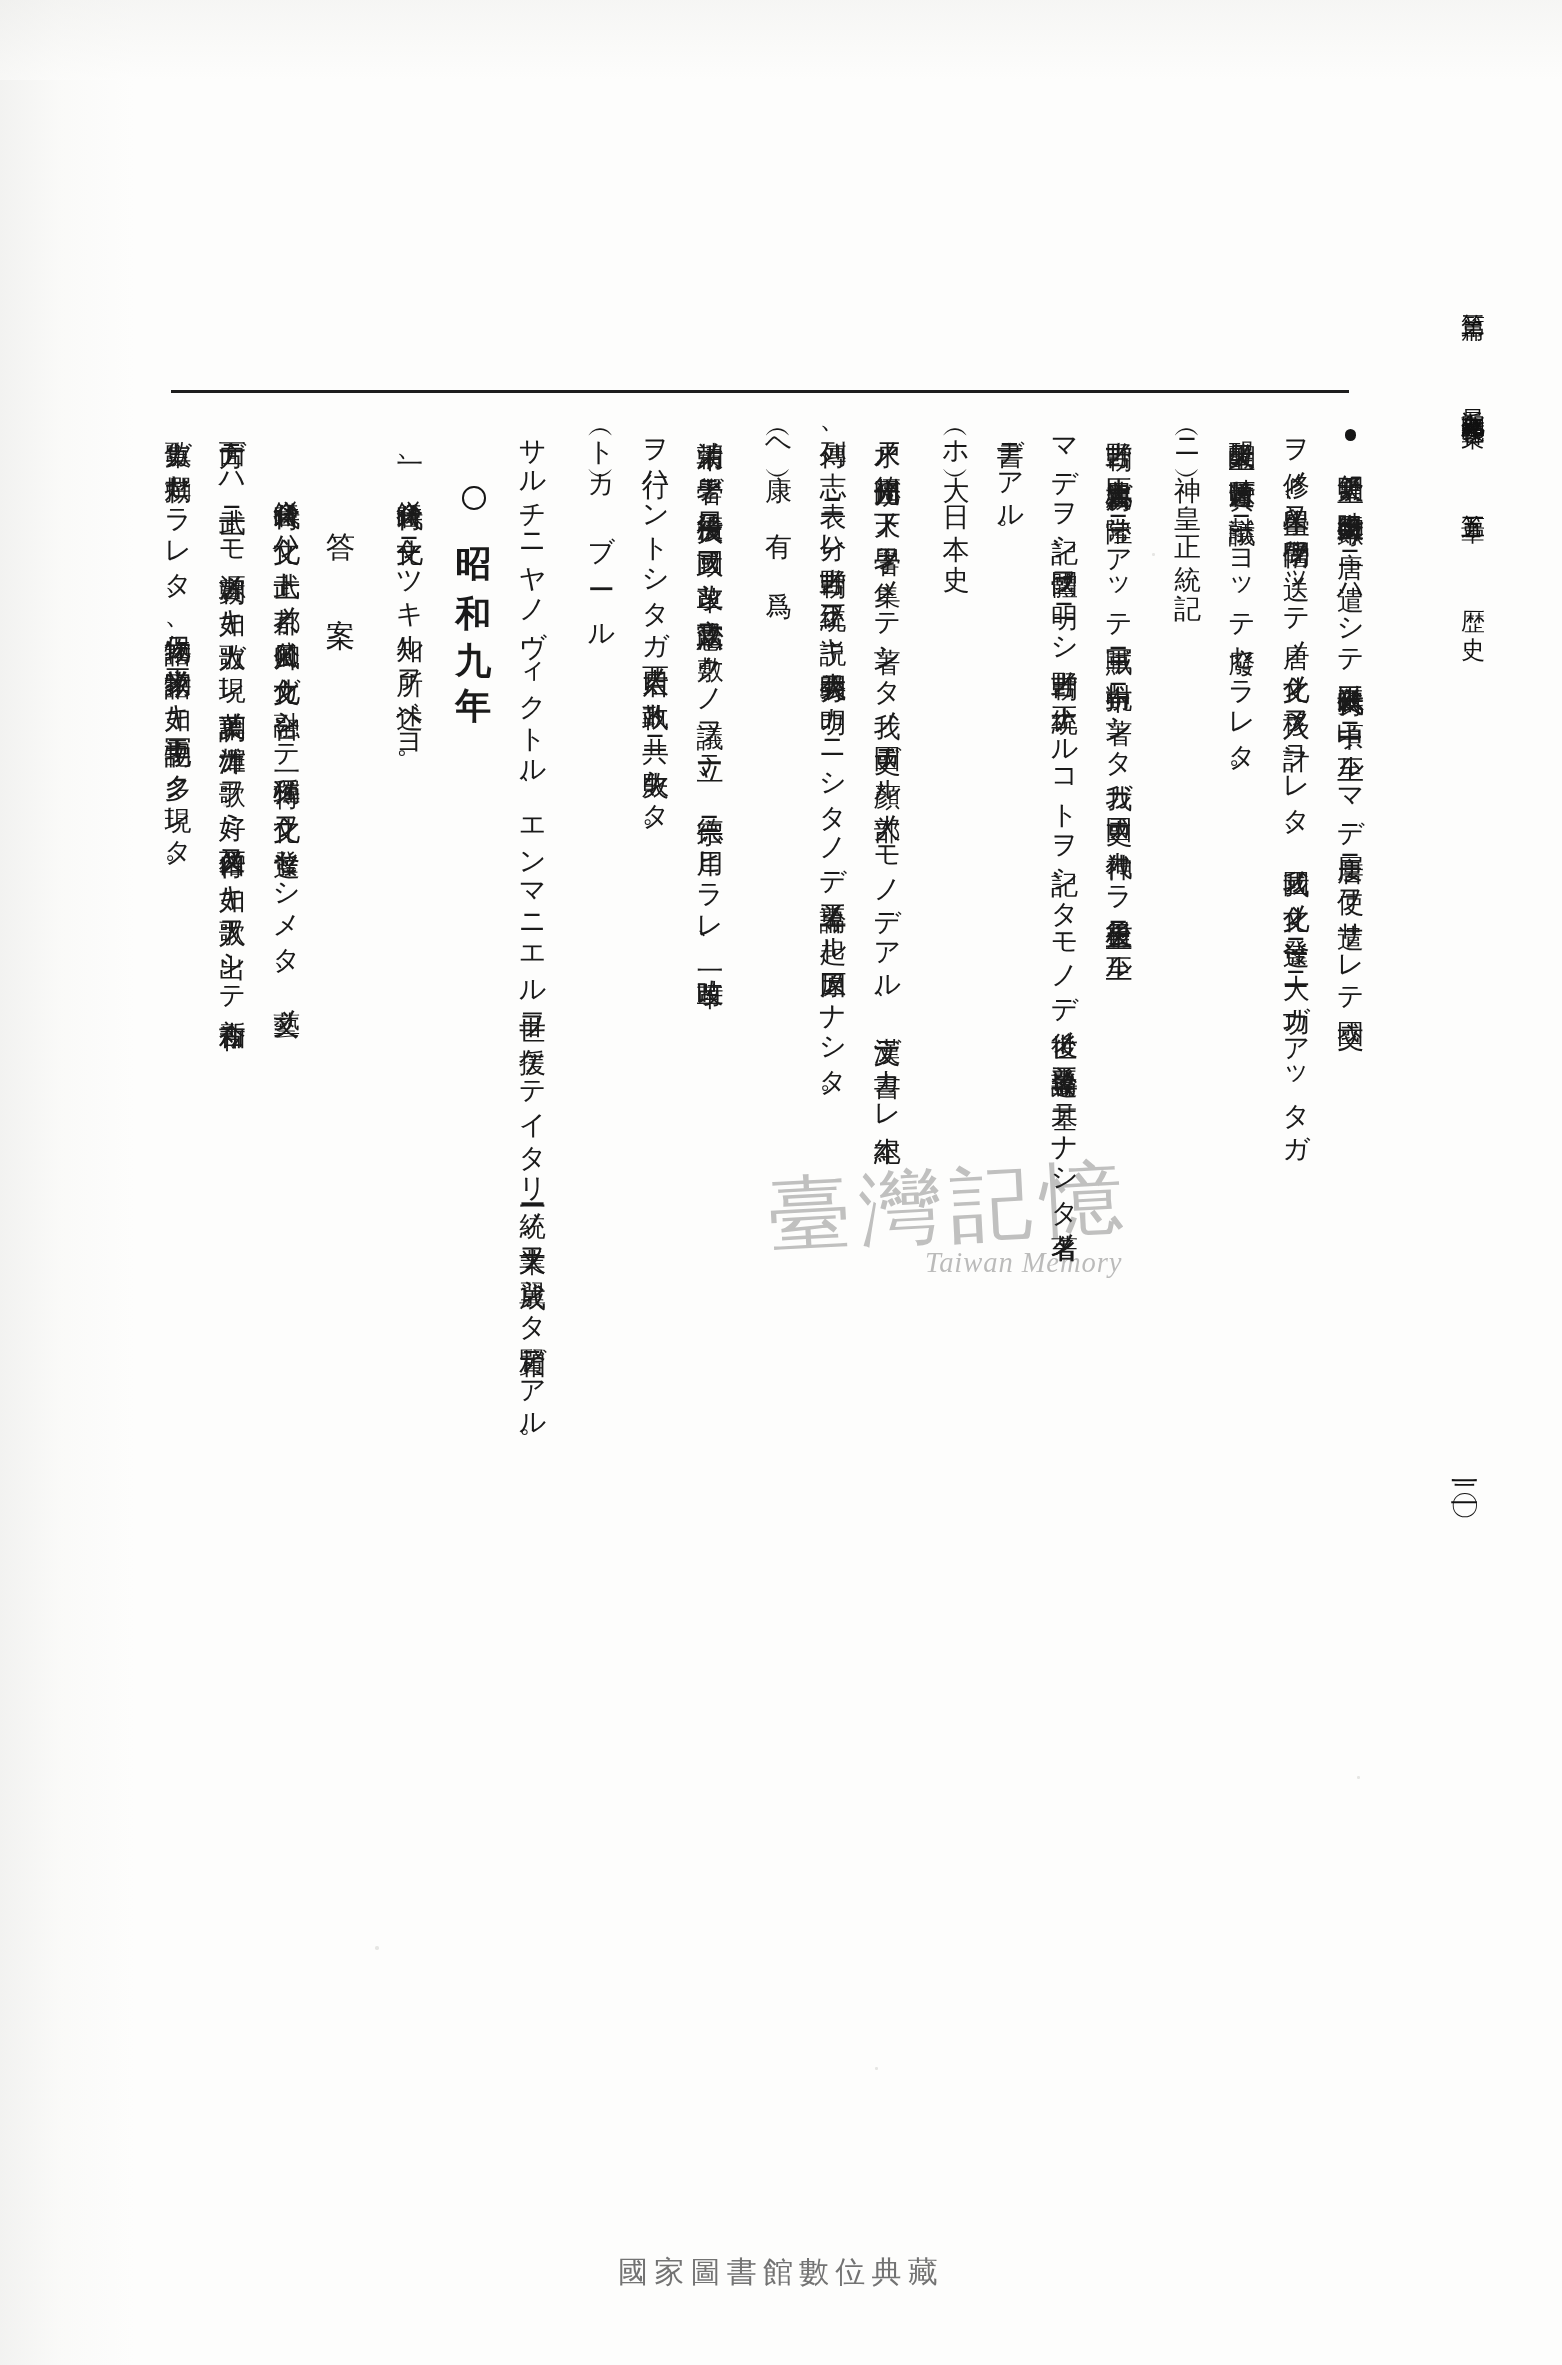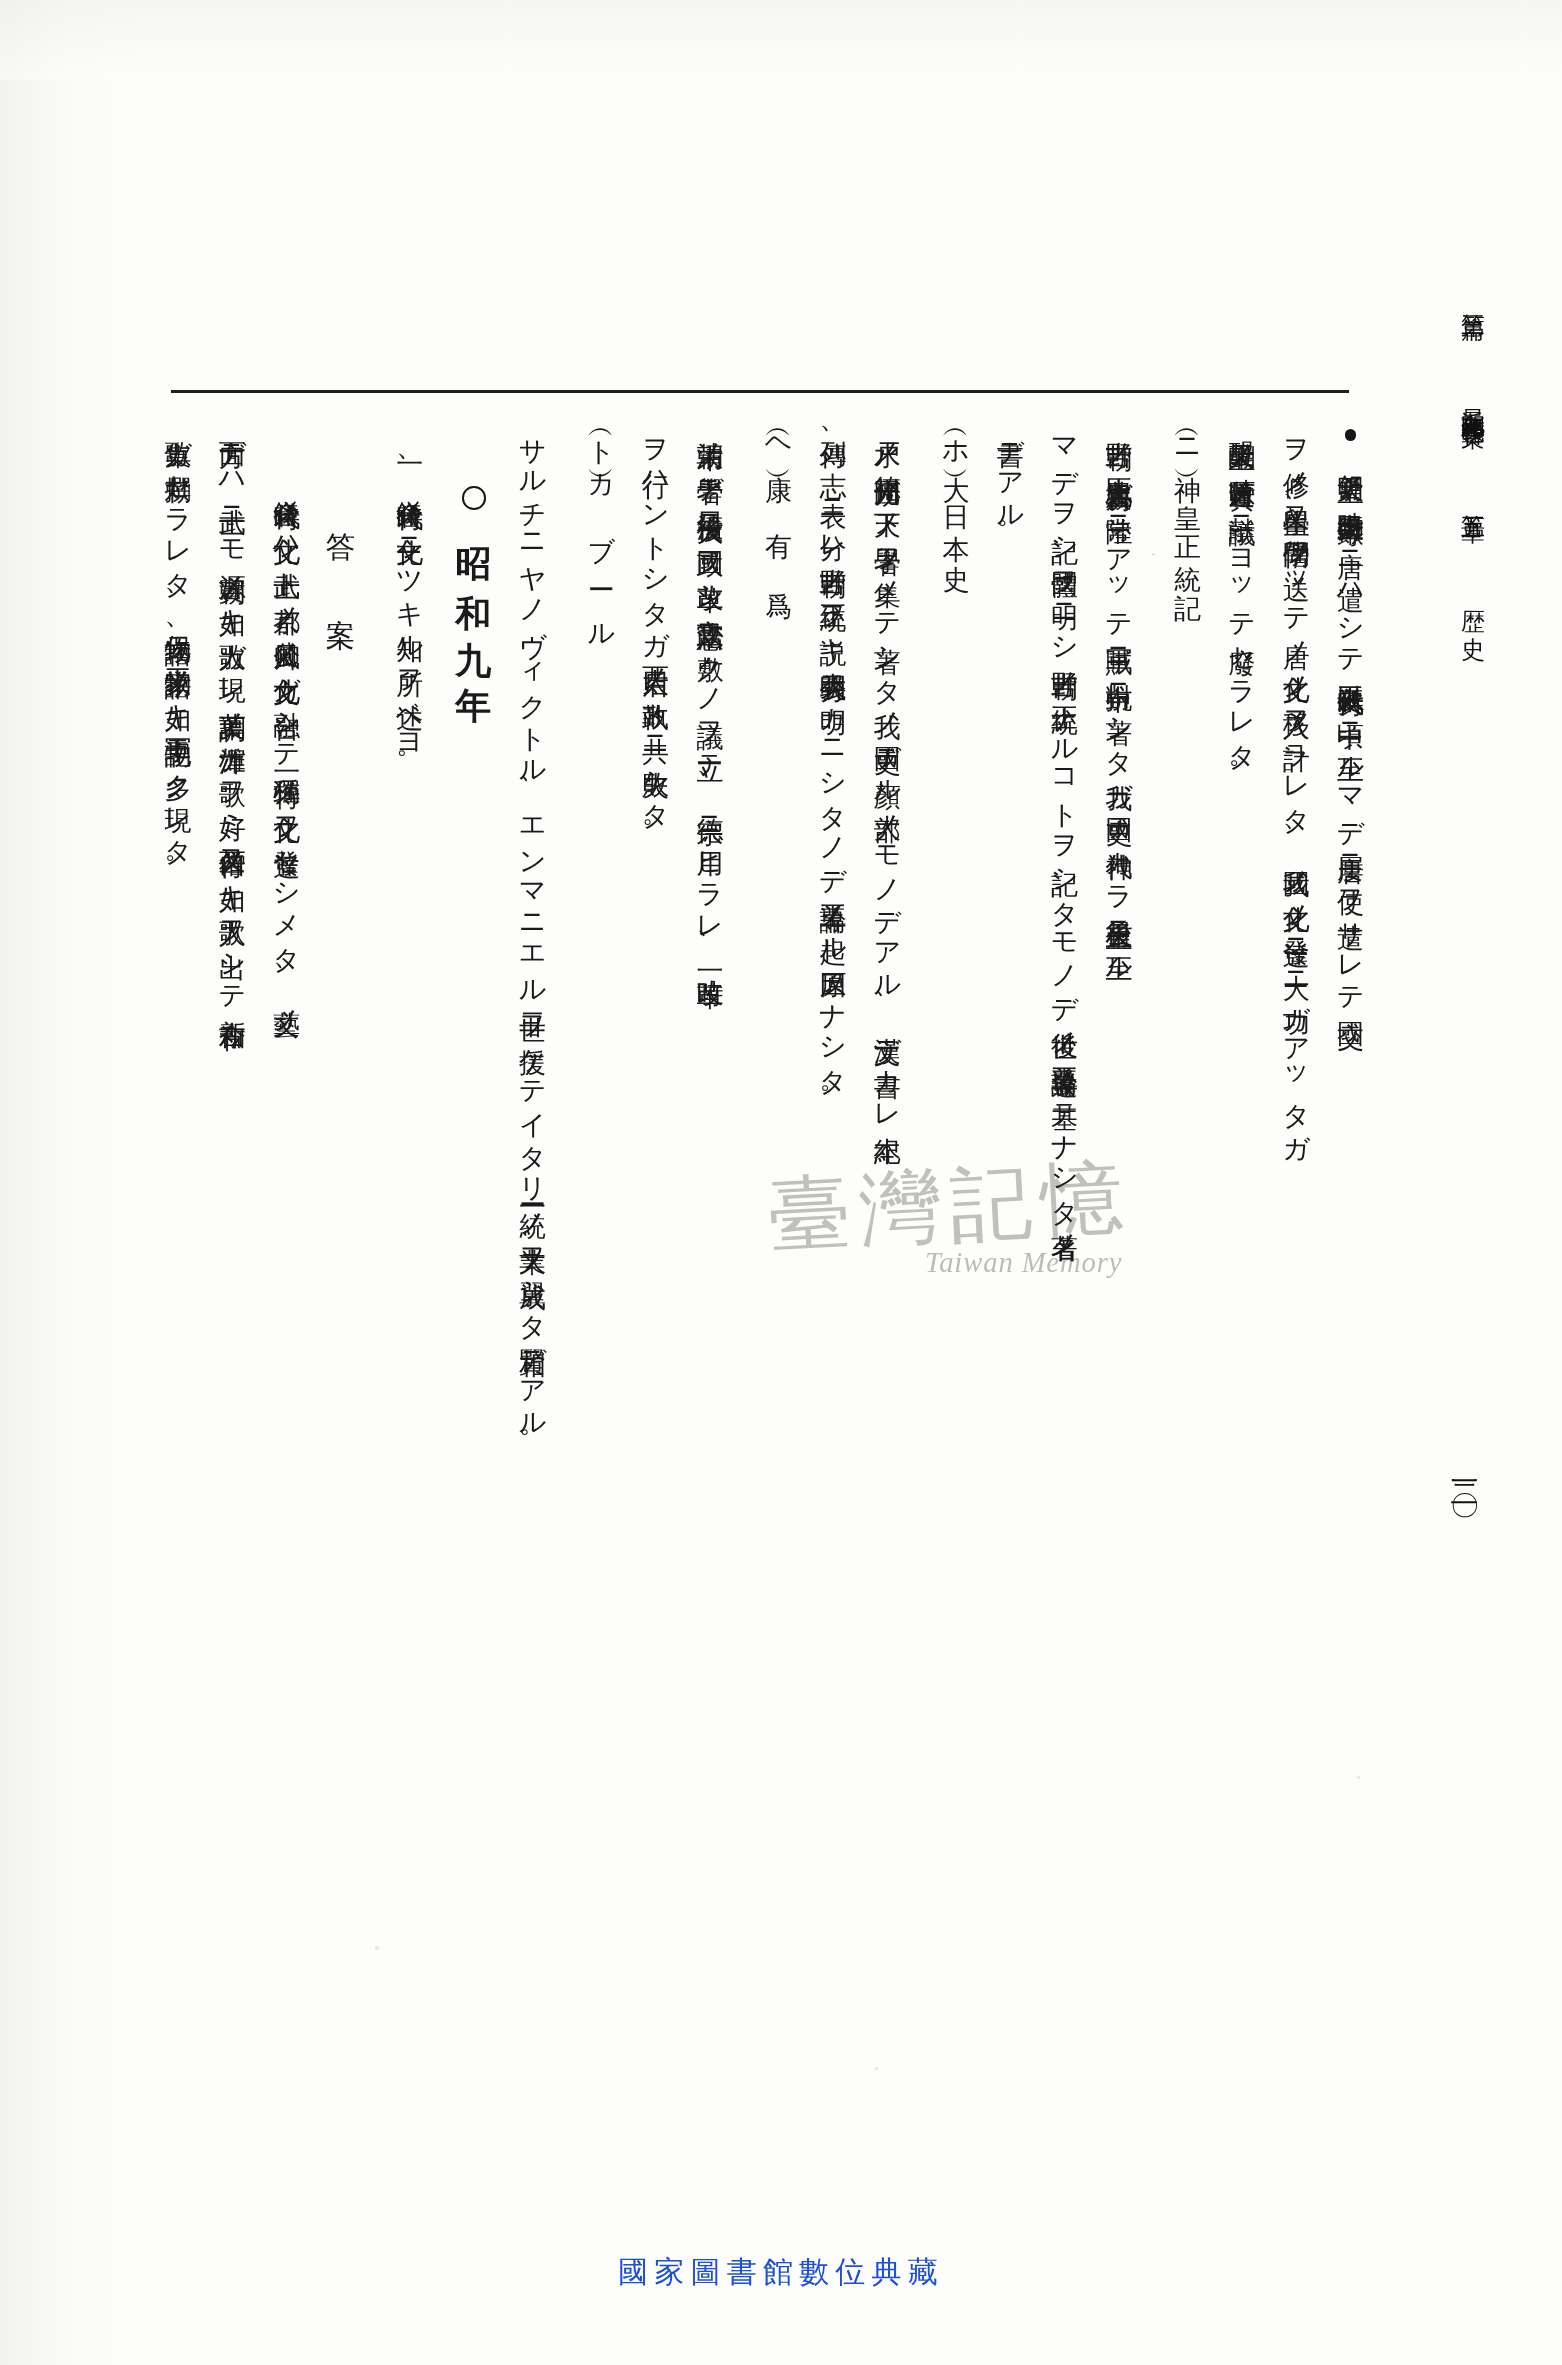--- a/index.html
+++ b/index.html
@@ -177,21 +177,21 @@
 
   
   #library-stamp {
     position: absolute;
     left: 0;
     right: 0;
     bottom: 73px;
     text-align: center;
     font-size: 30px;
     letter-spacing: 6.2px;
-    color: #1d4ed8;
+    color: #737373;
     font-family: "DejaVu Serif", serif;
   }
 
   
   .speck {
     position: absolute;
     background: #cfcfcb;
     border-radius: 50%;
     opacity: .5;
   }

